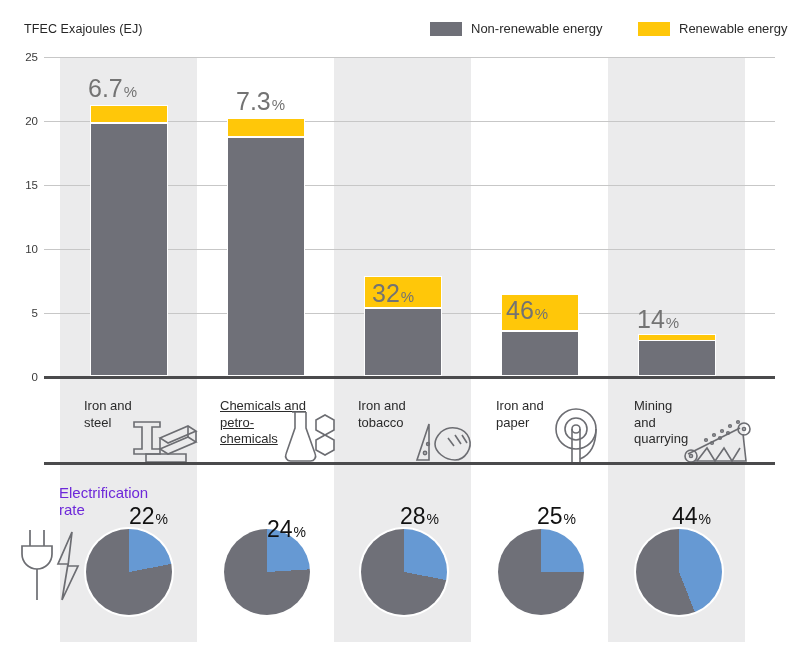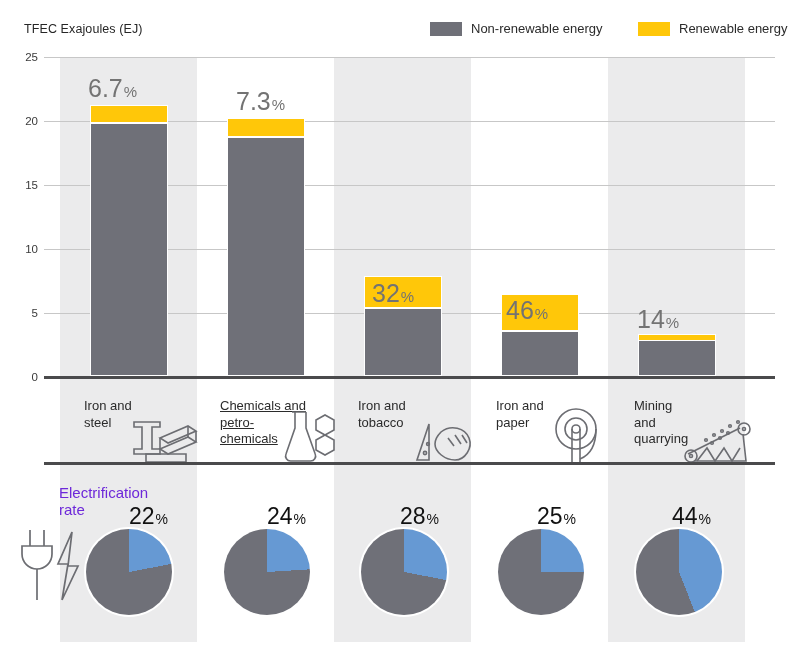--- a/index.html
+++ b/index.html
@@ -222,21 +222,21 @@
   <div class="pie" style="left:86px;top:529px;width:86px;height:86px;
        background:conic-gradient(#6699d3 0 79.2deg, #6f7078 79.2deg 360deg);
        box-shadow:0 0 0 2px #ffffff;"></div>
   <div class="pielabel" style="left:129px;top:505px;">
     <span>22</span><span class="pc">%</span>
   </div>
 
   <div class="pie" style="left:224px;top:529px;width:86px;height:86px;
        background:conic-gradient(#6699d3 0 86.4deg, #6f7078 86.4deg 360deg);
        box-shadow:0 0 0 2px #ffffff;"></div>
-  <div class="pielabel" style="left:267px;top:505px;">
+  <div class="pielabel" style="left:267px;top:518px;">
     <span>24</span><span class="pc">%</span>
   </div>
 
   <div class="pie" style="left:361px;top:529px;width:86px;height:86px;
        background:conic-gradient(#6699d3 0 100.8deg, #6f7078 100.8deg 360deg);
        box-shadow:0 0 0 2px #ffffff;"></div>
   <div class="pielabel" style="left:400px;top:505px;">
     <span>28</span><span class="pc">%</span>
   </div>
 

